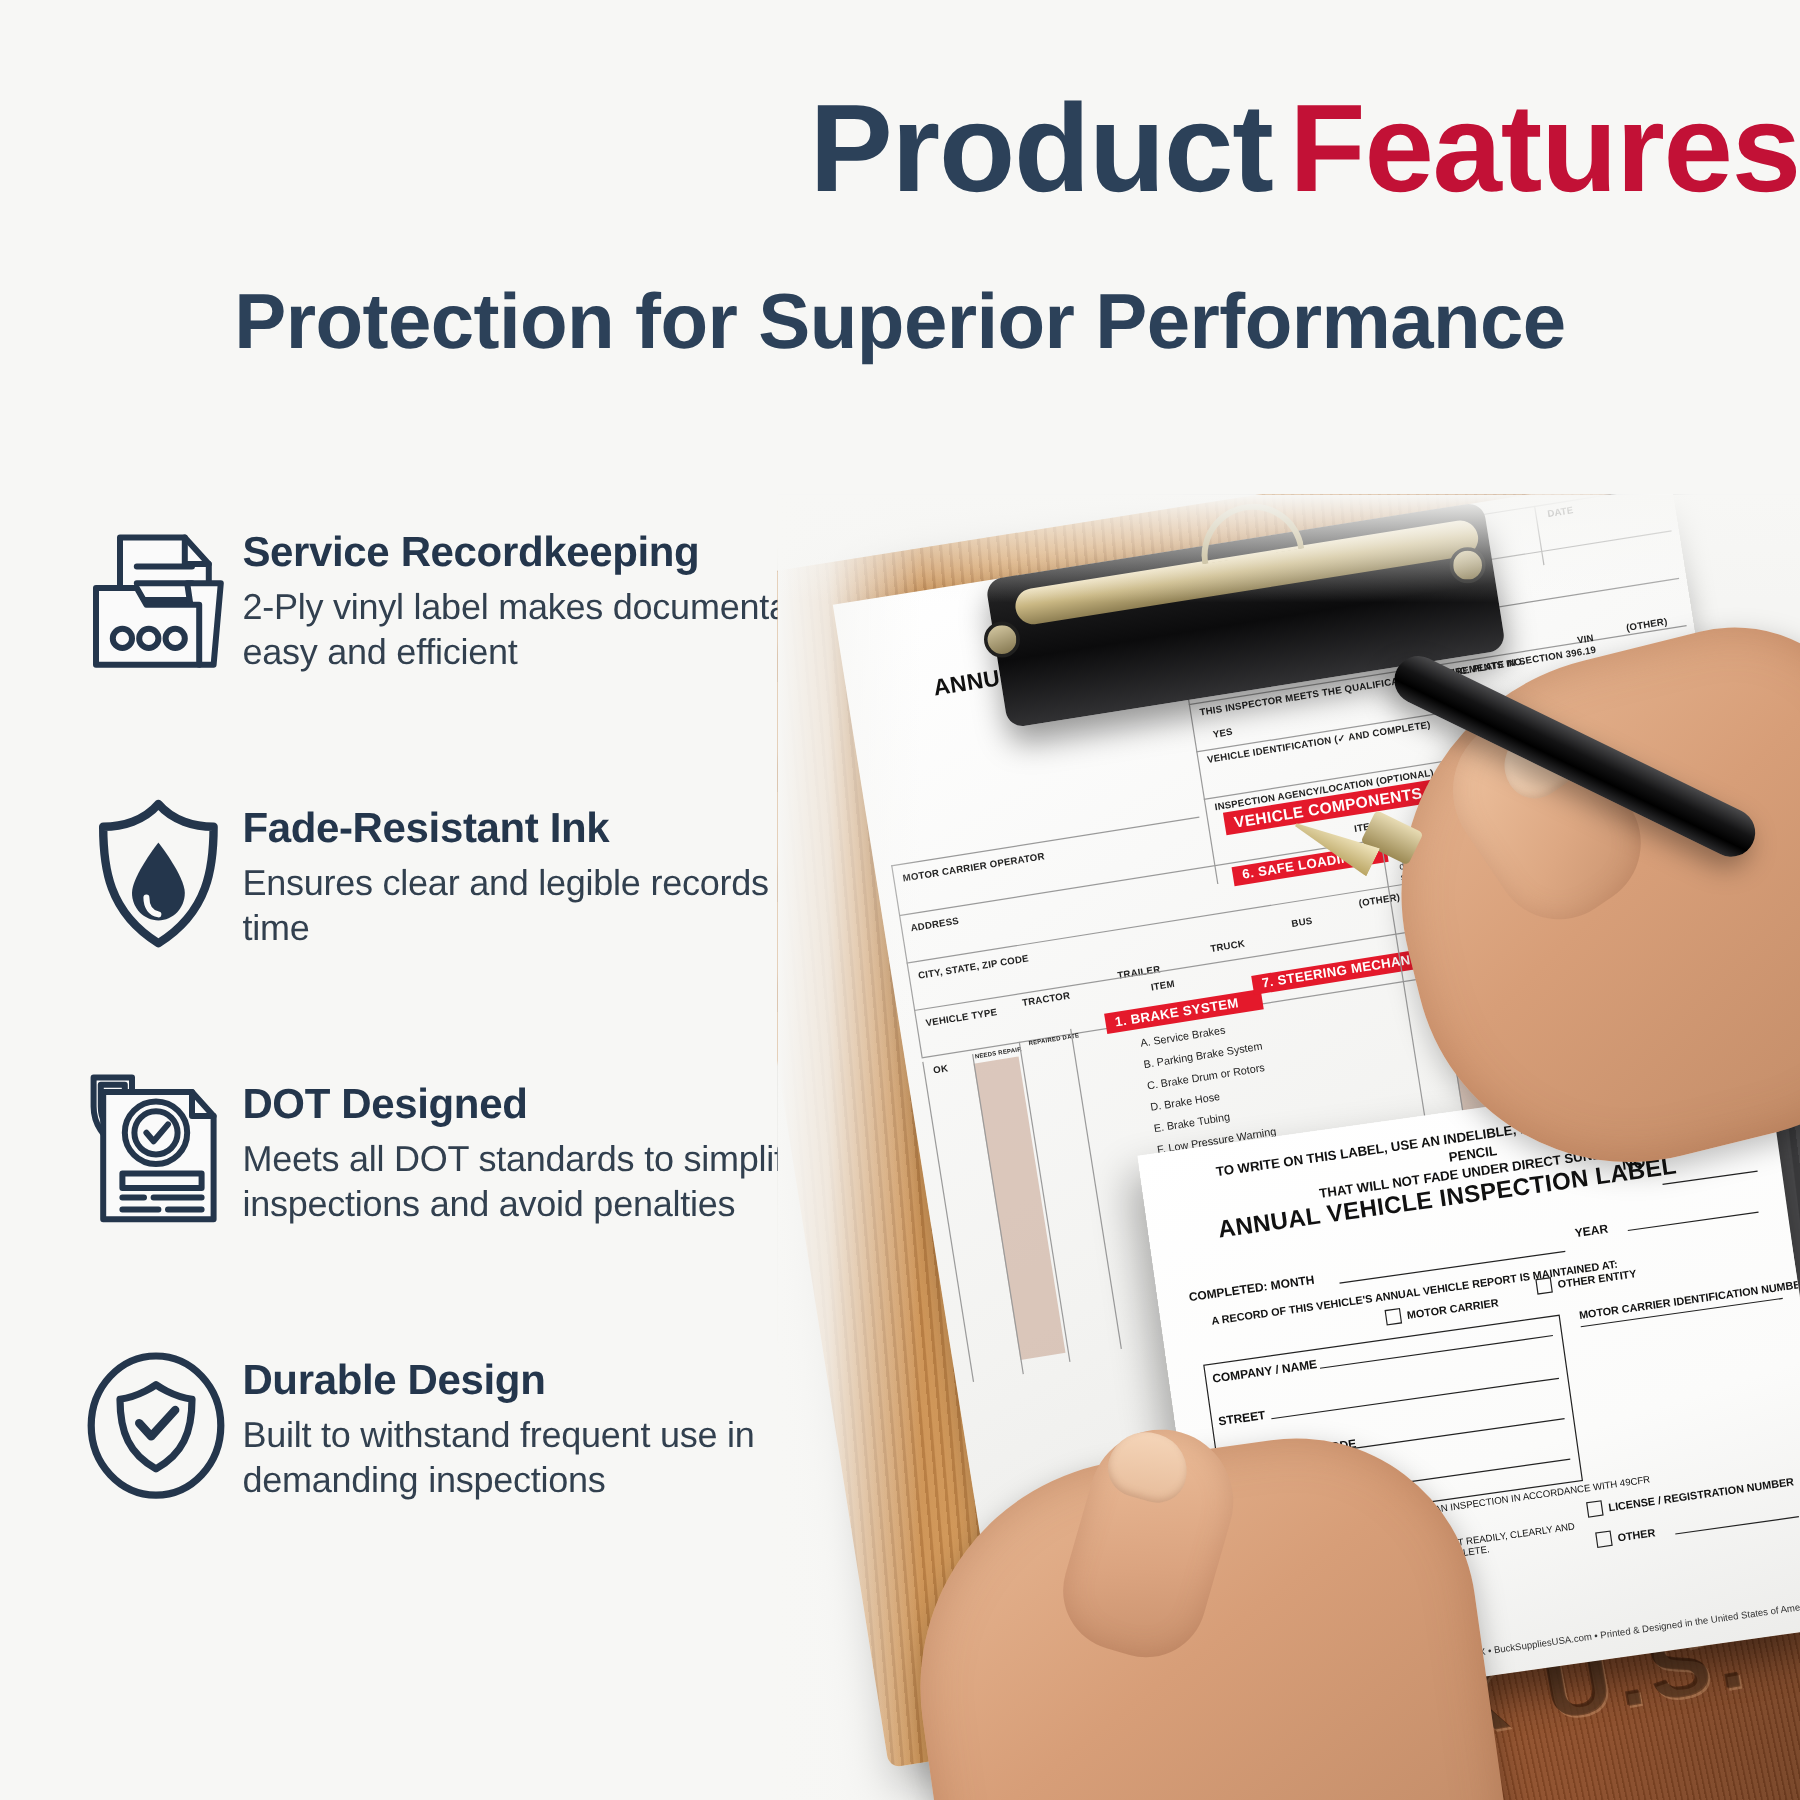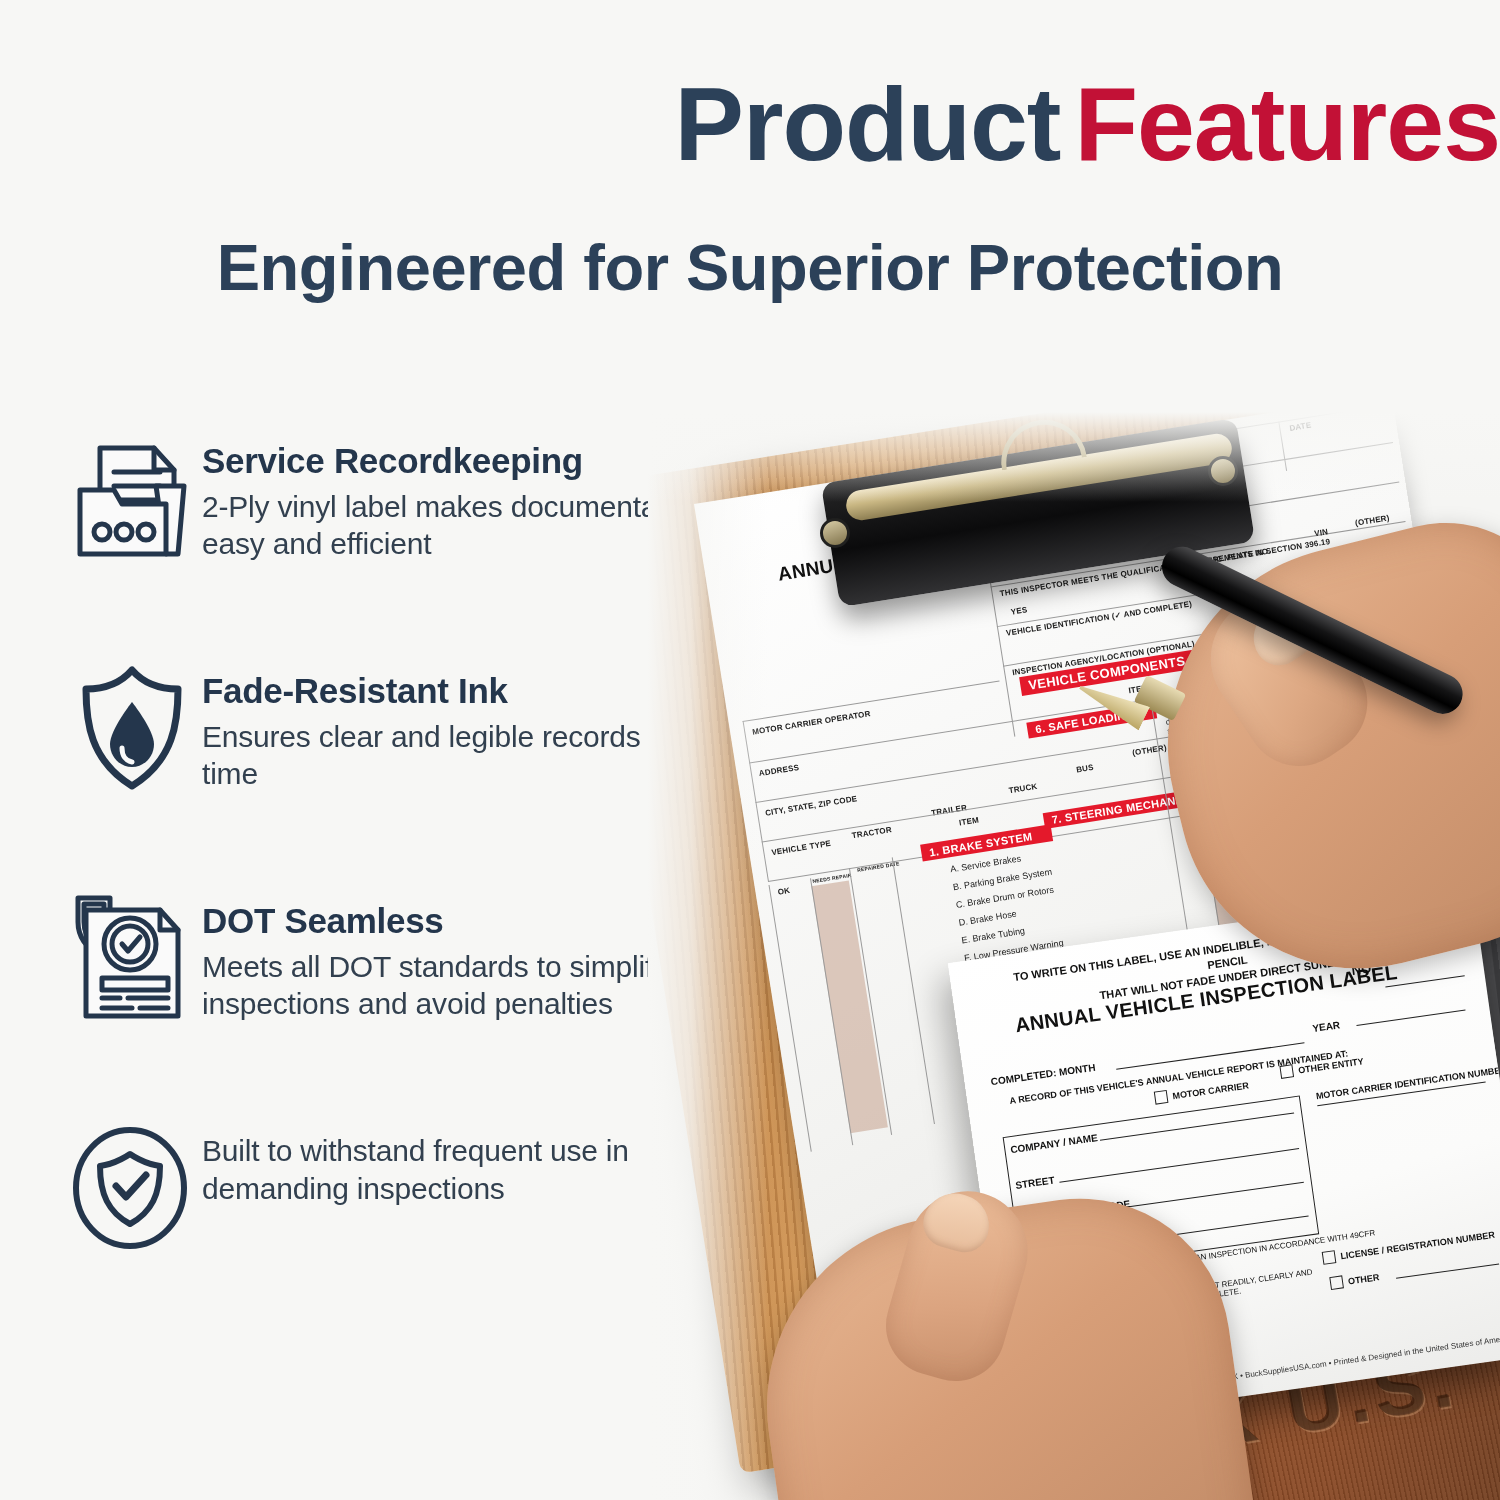--- a/index.html
+++ b/index.html
@@ -457,21 +457,21 @@
     pointer-events: none;
   }
 </style>
 </head>
 <body>
 
 <div class="header">
   <div class="main-title">
     <span class="title-word-a">Product</span><span class="title-word-b">Features</span>
   </div>
-  <div class="subtitle">Engineered for Superior Protection</div>
+  <div class="subtitle">Protection for Superior Performance</div>
 </div>
 
 <div class="features">
 
   <div class="feature">
     <div class="feature-icon">
       <svg width="124" height="132" viewBox="0 0 124 132" fill="none" stroke="#24364c" stroke-width="5" stroke-linejoin="round" stroke-linecap="round">
         <path d="M30 16 L84 16 L104 38 L104 100 L30 100 Z" fill="#fafafa"></path>
         <path d="M84 16 L84 38 L104 38"></path>
         <path d="M44 40 H90 M44 54 H90 M44 68 H90 M44 82 H90"></path>
@@ -510,34 +510,35 @@
         <path d="M16 28 L16 124 L108 124 L108 38 L90 18 L16 18 Z" fill="#fafafa"></path>
         <path d="M90 18 L90 38 L108 38"></path>
         <circle cx="60" cy="52" r="26"></circle>
         <circle cx="60" cy="52" r="18"></circle>
         <path d="M52 52 L58 59 L70 45" stroke-width="5"></path>
         <rect x="32" y="86" width="66" height="12"></rect>
         <path d="M32 106 H50 M58 106 H98 M32 116 H62 M70 116 H98"></path>
       </svg>
     </div>
     <div class="feature-text">
-      <div class="feature-title">DOT Seamless</div>
+      <div class="feature-title">DOT Designed</div>
       <div class="feature-desc">Meets all DOT standards to simplify inspections and avoid penalties</div>
     </div>
   </div>
 
   <div class="feature">
     <div class="feature-icon">
       <svg width="124" height="132" viewBox="0 0 124 132" fill="none" stroke="#24364c" stroke-width="6" stroke-linejoin="round" stroke-linecap="round">
         <ellipse cx="60" cy="66" rx="54" ry="58"></ellipse>
         <path d="M60 32 C60 32 46 42 30 44 C30 72 38 90 60 102 C82 90 90 72 90 44 C74 42 60 32 60 32 Z"></path>
         <path d="M46 64 L56 75 L76 53" stroke-width="7"></path>
       </svg>
     </div>
     <div class="feature-text">
+      <div class="feature-title">Durable Design</div>
       <div class="feature-desc">Built to withstand frequent use in demanding inspections</div>
     </div>
   </div>
 
 </div>
 
 <div class="photo">
   <div class="photo-inner">
 
     <div class="table-strip"></div>

